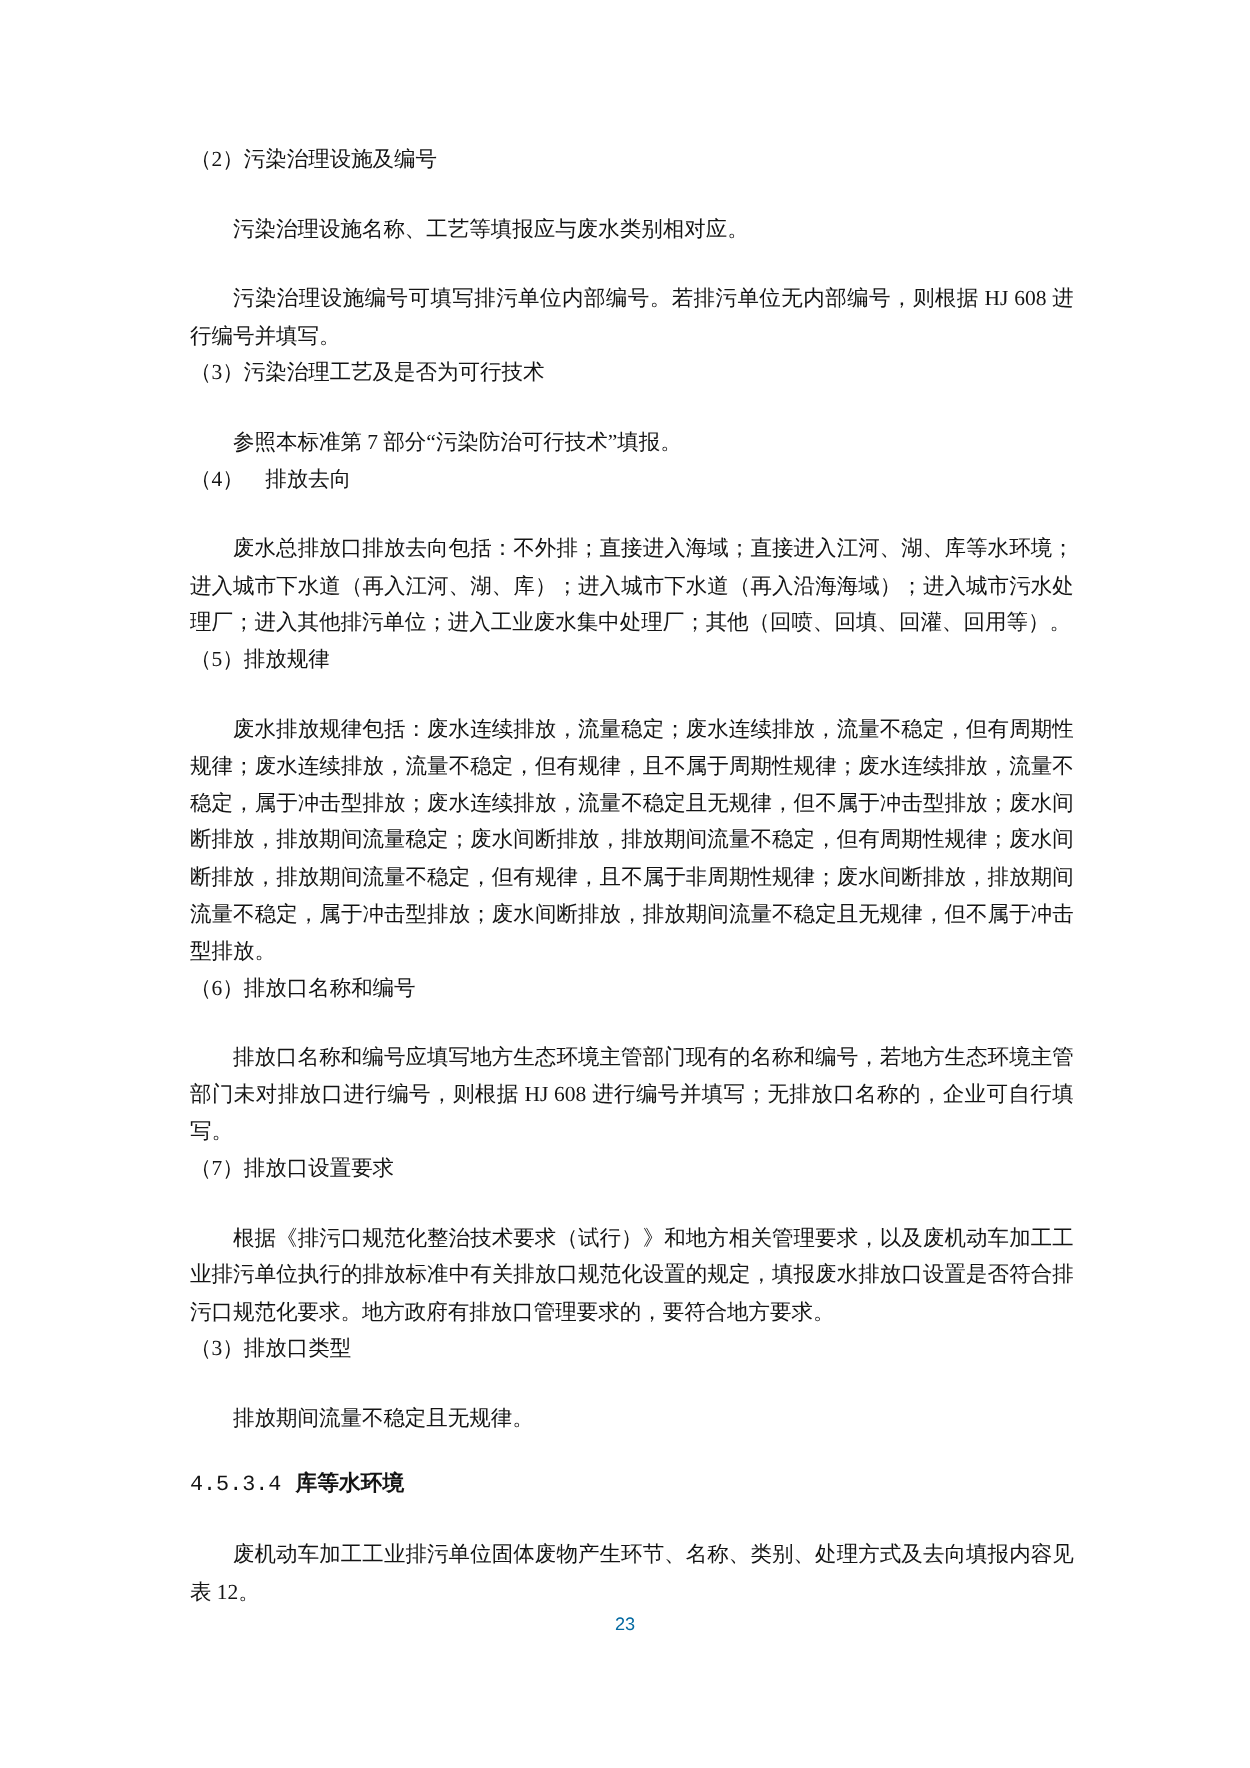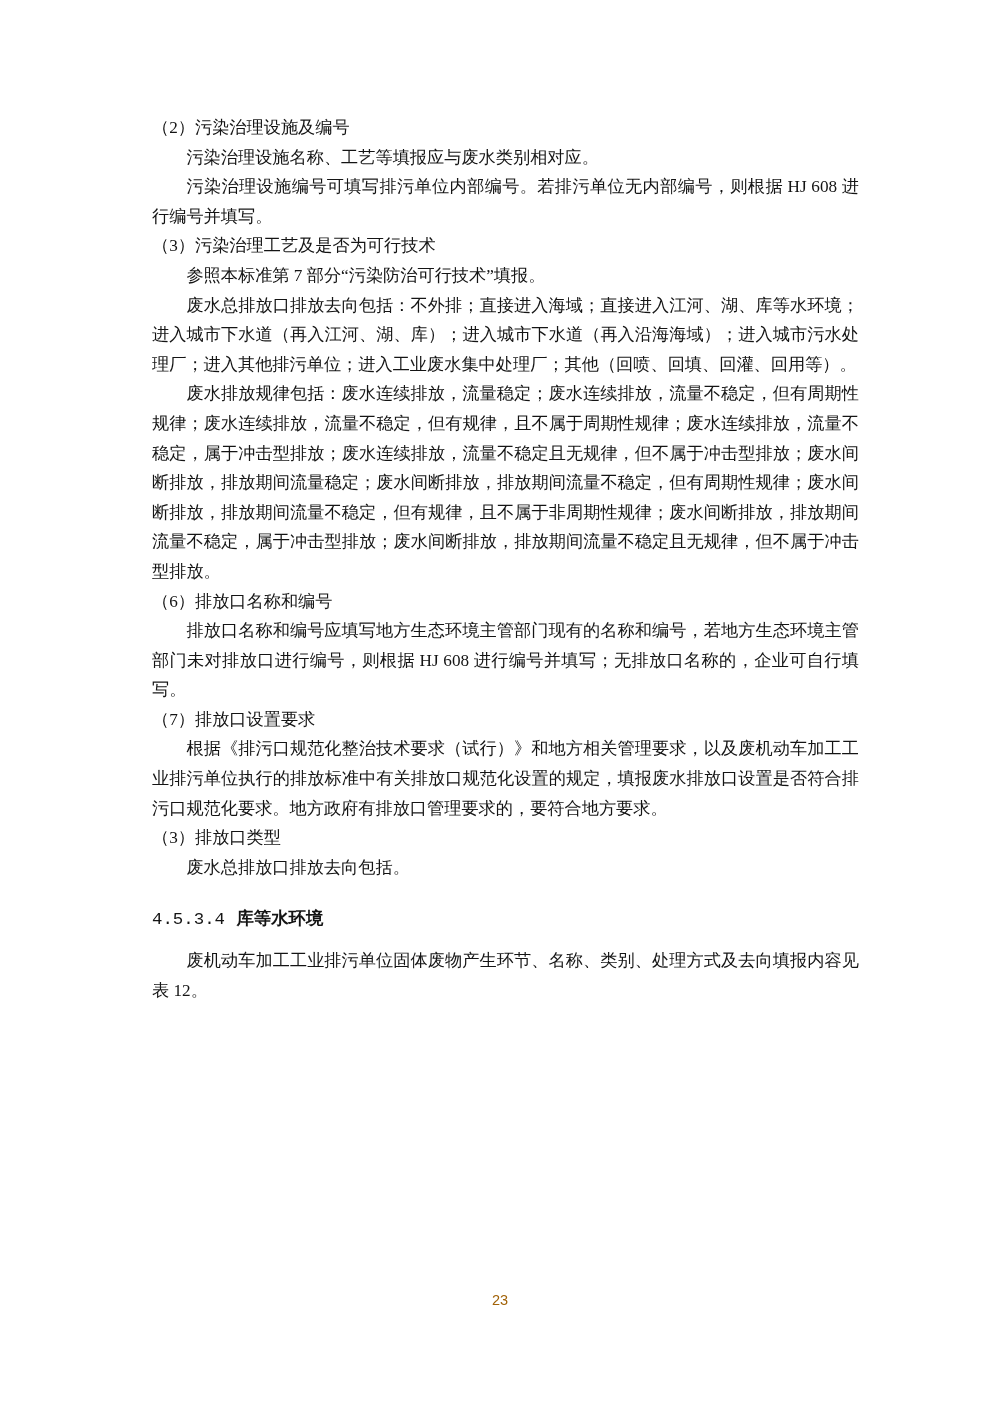--- a/index.html
+++ b/index.html
@@ -24,21 +24,21 @@
     left: 152px;
     top: 113px;
     width: 707px;
     font-size: 17.2px;
     line-height: 29.6px;
     text-align: justify;
     text-justify: inter-ideograph;
     letter-spacing: 0;
   }
   .content p { margin: 0; }
-  p.para { text-indent: 2em; }
+  p.para { text-indent: 2em; margin-top: 26px; }
   p.item { text-indent: 0; }
   h4.section-heading {
     margin-top: 22px;
     margin-bottom: 11px;
     font-size: 17.4px;
     line-height: 29.6px;
     font-weight: normal;
     text-align: left;
   }
   .sec-num {
@@ -52,41 +52,43 @@
   }
   .page-number {
     position: absolute;
     top: 1291px;
     left: 0;
     width: 1000px;
     text-align: center;
     font-family: "Liberation Sans", "DejaVu Sans", sans-serif;
     font-size: 14.5px;
     line-height: 18px;
-    color: #a16207;
+    color: #0369a1;
   }
 </style>
 </head>
 <body>
 
 <div class="page">
   <div class="content">
     <p class="item">（2）污染治理设施及编号</p>
     <p class="para">污染治理设施名称、工艺等填报应与废水类别相对应。</p>
     <p class="para">污染治理设施编号可填写排污单位内部编号。若排污单位无内部编号，则根据 HJ 608 进行编号并填写。</p>
     <p class="item">（3）污染治理工艺及是否为可行技术</p>
     <p class="para">参照本标准第 7 部分“污染防治可行技术”填报。</p>
+    <p class="item">（4）　排放去向</p>
     <p class="para">废水总排放口排放去向包括：不外排；直接进入海域；直接进入江河、湖、库等水环境；进入城市下水道（再入江河、湖、库）；进入城市下水道（再入沿海海域）；进入城市污水处理厂；进入其他排污单位；进入工业废水集中处理厂；其他（回喷、回填、回灌、回用等）。</p>
+    <p class="item">（5）排放规律</p>
     <p class="para">废水排放规律包括：废水连续排放，流量稳定；废水连续排放，流量不稳定，但有周期性规律；废水连续排放，流量不稳定，但有规律，且不属于周期性规律；废水连续排放，流量不稳定，属于冲击型排放；废水连续排放，流量不稳定且无规律，但不属于冲击型排放；废水间断排放，排放期间流量稳定；废水间断排放，排放期间流量不稳定，但有周期性规律；废水间断排放，排放期间流量不稳定，但有规律，且不属于非周期性规律；废水间断排放，排放期间流量不稳定，属于冲击型排放；废水间断排放，排放期间流量不稳定且无规律，但不属于冲击型排放。</p>
     <p class="item">（6）排放口名称和编号</p>
     <p class="para">排放口名称和编号应填写地方生态环境主管部门现有的名称和编号，若地方生态环境主管部门未对排放口进行编号，则根据 HJ 608 进行编号并填写；无排放口名称的，企业可自行填写。</p>
     <p class="item">（7）排放口设置要求</p>
     <p class="para">根据《排污口规范化整治技术要求（试行）》和地方相关管理要求，以及废机动车加工工业排污单位执行的排放标准中有关排放口规范化设置的规定，填报废水排放口设置是否符合排污口规范化要求。地方政府有排放口管理要求的，要符合地方要求。</p>
     <p class="item">（3）排放口类型</p>
-    <p class="para">废水总排放口排放去向包括。</p>
+    <p class="para">排放期间流量不稳定且无规律。</p>
     <h4 class="section-heading">
       <span class="sec-num">4.5.3.4</span>
       <span class="sec-title">库等水环境</span>
     </h4>
     <p class="para">废机动车加工工业排污单位固体废物产生环节、名称、类别、处理方式及去向填报内容见表 12。</p>
   </div>
   <div class="page-number">23</div>
 </div>
 
 </body></html>

